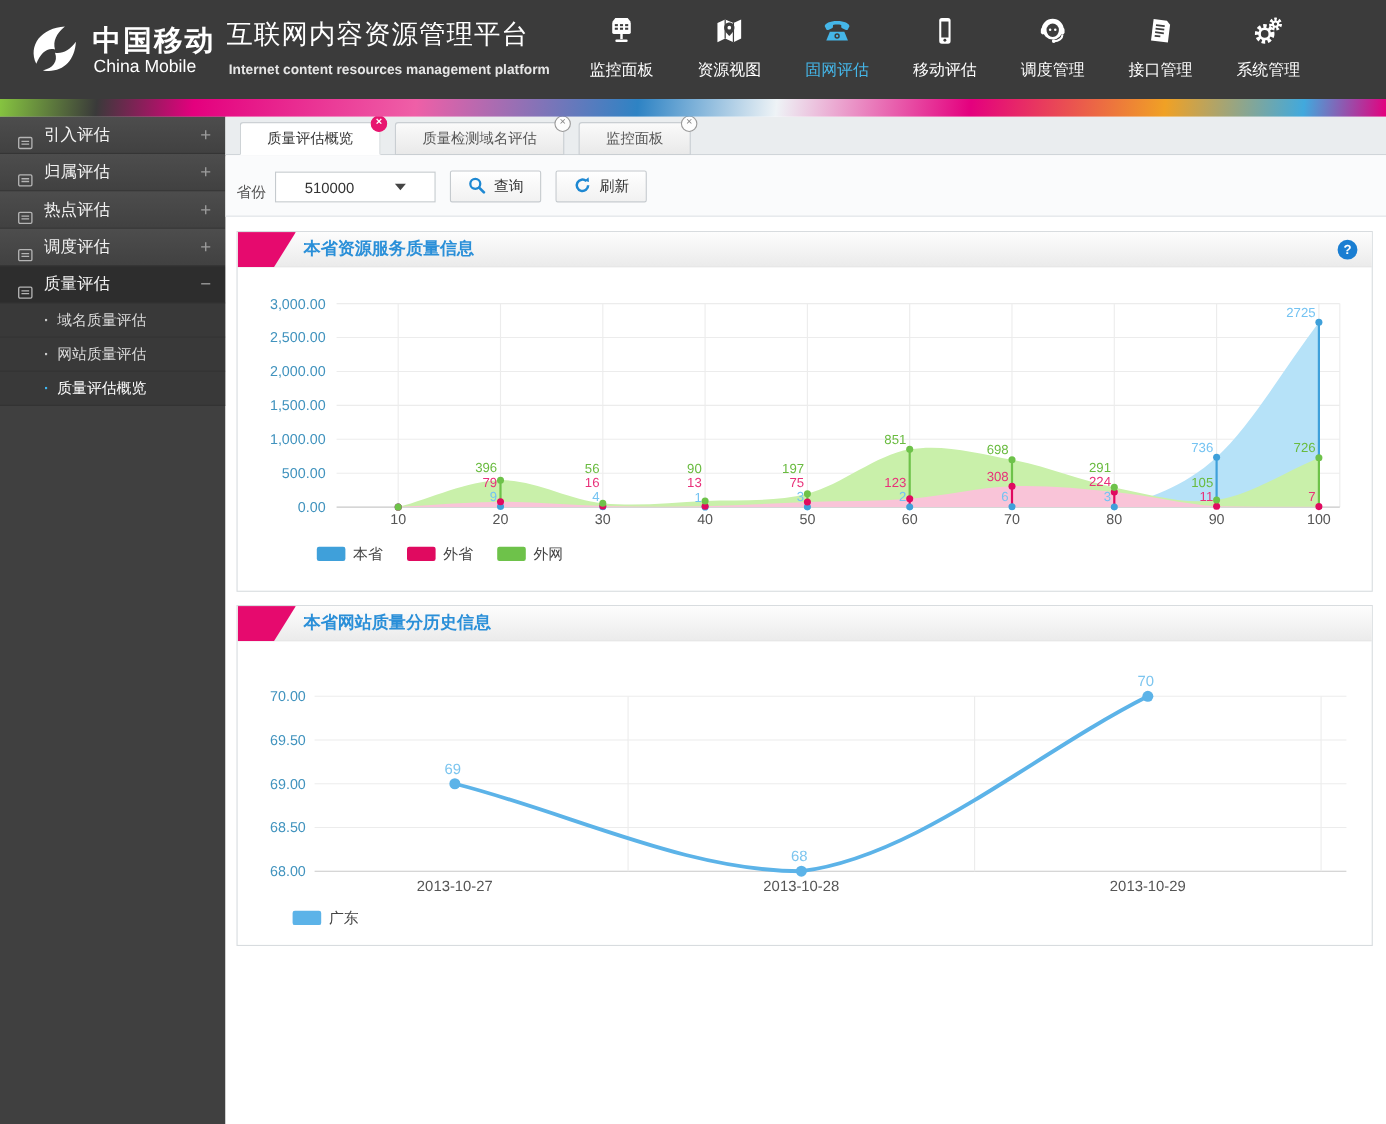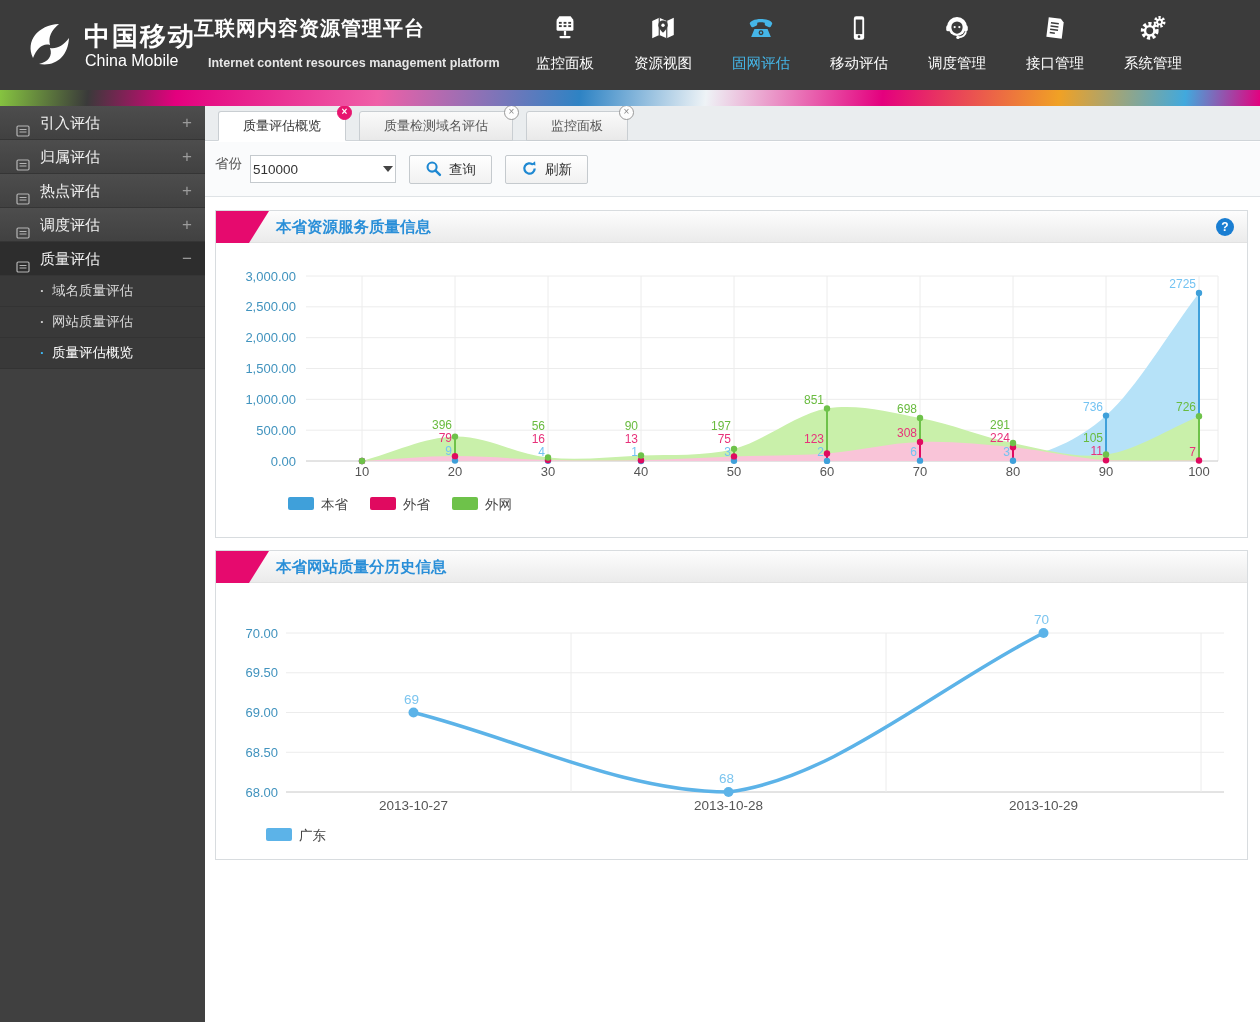--- a/index.html
+++ b/index.html
@@ -4,21 +4,21 @@
 <style>
 *{box-sizing:border-box;margin:0;padding:0}
 html,body{width:1260px;height:1022px}
 body{font-family:"Liberation Sans","DejaVu Sans",sans-serif;background:#fff;position:relative;overflow:hidden}
 
 
 .header{position:absolute;left:0;top:0;width:1260px;height:90px;background:#3b3b3b;color:#fff;z-index:5}
 .logo{position:absolute;left:14px;top:13px;width:64px;height:64px}
 .brand-zh{position:absolute;left:84px;top:19px;font-size:26px;font-weight:bold;letter-spacing:2px}
 .brand-en{position:absolute;left:85px;top:52px;font-size:16px}
-.plat-zh{position:absolute;left:194px;top:15px;font-size:20px;font-weight:bold;letter-spacing:1px}
+.plat-zh{position:absolute;left:206px;top:15px;font-size:24px;font-weight:normal;letter-spacing:1px}
 .plat-en{position:absolute;left:208px;top:56px;font-size:12.5px;color:#e6e6e6;font-weight:bold}
 .topnav{position:absolute;left:516px;top:0;height:90px;display:flex}
 .nav-item{width:98px;text-align:center;cursor:pointer;color:#fff;padding-top:13px}
 .nav-icon{display:block;height:41px}
 .nav-label{font-size:14.5px}
 .nav-item.active{color:#45b6e8}
 
 
 .ribbon{position:absolute;left:0;top:90px;width:1260px;height:16px;z-index:4;
 background:linear-gradient(96deg,#86c440 0%,#3a3a3a 7%,#e4007e 14%,#ef5fa7 30%,#2e83c4 46%,#eef3f6 56%,#e4007e 70%,#f0a125 84%,#41a9dd 94%,#e4007e 100%)}
@@ -39,23 +39,23 @@
 
 
 .main{position:absolute;left:205px;top:106px;width:1055px;height:916px;background:#fff}
 .tabstrip{position:absolute;left:0;top:0;width:1055px;height:35px;background:#eaedef;border-bottom:1px solid #d0d5d9}
 .tab{position:relative;float:left;margin:5px 0 0 13px;height:30px;line-height:27px;padding:0 24px;background:linear-gradient(#fafafa,#e9e9e9);border:1px solid #c9ced2;border-radius:3px 3px 0 0;font-size:13px;color:#555;cursor:pointer}
 .tab.active{background:#fff;border-bottom-color:#fff;color:#333;z-index:2}
 .tab-close{position:absolute;top:-7px;right:-7px;width:15px;height:15px;border-radius:50%;background:#fdfdfd;border:1px solid #999;color:#888;font-size:10px;line-height:12px;text-align:center;cursor:pointer}
 .tab.active .tab-close{background:#e8156f;border-color:#e8156f;color:#fff;font-weight:bold}
 
 .filterbar{position:absolute;left:0;top:36px;width:1055px;height:55px;background:#fafbfc;border-bottom:1px solid #dfe3e6}
-.f-row{position:absolute;left:10px;top:13px;display:flex;align-items:flex-start}
+.f-row{position:absolute;left:10px;top:13px;display:flex;align-items:flex-end}
 .f-label{font-size:13.5px;color:#555}
-.select{display:flex;justify-content:space-between;align-items:center;width:146px;height:28px;background:#fff;border:1px solid #c5cace;margin-left:8px;padding:0 2px;font-size:13.5px;color:#333;cursor:pointer}
+.select{display:flex;justify-content:space-between;align-items:center;width:146px;height:28px;background:#fff;border:1px solid #c5cace;margin-left:8px;padding:0 26px;font-size:13.5px;color:#333;cursor:pointer}
 .caret{width:0;height:0;border-left:5px solid transparent;border-right:5px solid transparent;border-top:6px solid #444}
 .btn{display:flex;align-items:center;gap:7px;height:29px;padding:0 15px;margin-left:13px;background:linear-gradient(#fff,#f1f1f1);border:1px solid #c5cace;border-radius:2px;font-size:13.5px;color:#333;cursor:pointer}
 
 .panel{position:absolute;left:10px;width:1033px;background:#fff;border:1px solid #d8dcdf}
 #panel1{top:104px;height:328px}
 #panel2{top:444px;height:310px}
 .panel-head{position:relative;height:32px;background:linear-gradient(#fdfdfd,#ebebeb);border-bottom:1px solid #e2e2e2}
 .flag{position:absolute;left:0;top:0;width:53px;height:32px;background:#e60a6e;clip-path:polygon(0 0,53px 0,33px 32px,0 32px)}
 .panel-title{position:absolute;left:60px;top:0;line-height:32px;font-size:15.5px;color:#2a8fd8;font-weight:bold}
 .help{position:absolute;right:13px;top:7px;width:18px;height:18px;border-radius:50%;background:#1a7ed2;color:#fff;font-size:12px;font-weight:bold;text-align:center;line-height:18px;cursor:pointer}

